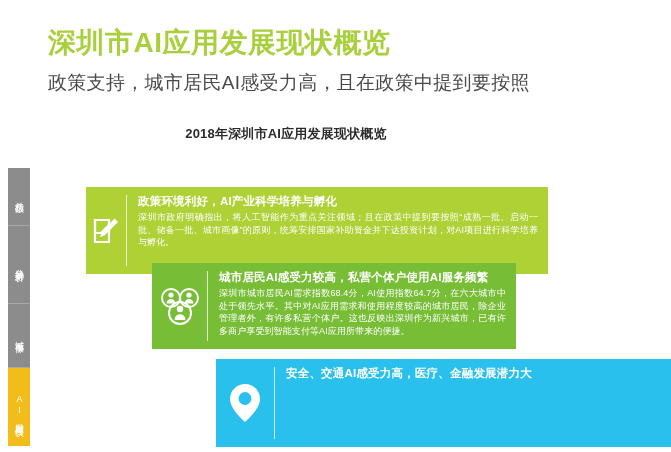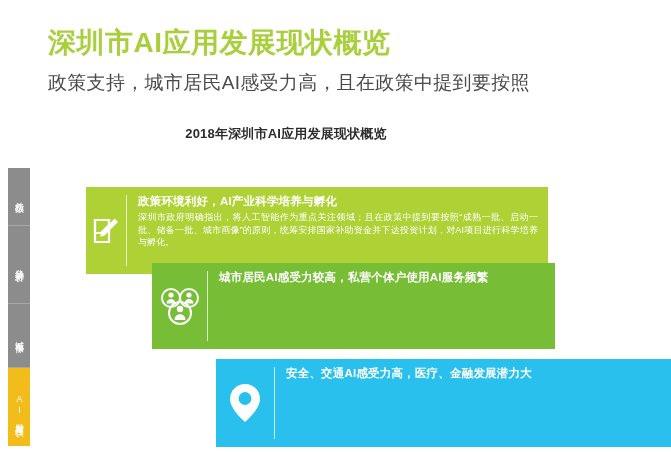--- a/index.html
+++ b/index.html
@@ -136,21 +136,21 @@
 
   
   #card-policy {
     left: 86px;  top: 167px;  width: 462px; height: 87px;
     background: #aed136;
     margin-top: 20px;
   }
   #card-policy .card-icon { width: 40px; }
 
   #card-residents {
-    left: 152px; top: 263px; width: 403px; height: 86px;
+    left: 152px; top: 263px; width: 364px; height: 86px;
     background: #78bd36;
   }
   #card-residents .card-icon { width: 55px; }
 
   #card-scenarios {
     left: 216px; top: 359px; width: 473px; height: 88px;
     background: #29c0ee;
   }
   #card-scenarios .card-icon { width: 58px; }
 
@@ -206,20 +206,21 @@
           <path d="M26.6 17.5 c0-3 2-4.6 4.4-4.6 s4.4 1.6 4.4 4.6 z"></path>
           <circle cx="22" cy="23" r="3.2"></circle>
           <path d="M16.6 34 c0-3.7 2.4-5.8 5.4-5.8 s5.4 2.1 5.4 5.8 z"></path>
         </g>
       </svg>
     </span>
   </div>
   <div class="card-divider"></div>
   <div class="card-body">
     <div class="card-title">城市居民AI感受力较高，私营个体户使用AI服务频繁</div>
+    <div class="card-text">深圳市城市居民AI需求指数68.4分，AI使用指数64.7分，在六大城市中处于领先水平。其中对AI应用需求和使用程度较高的城市居民，除企业管理者外，有许多私营个体户。这也反映出深圳作为新兴城市，已有许多商户享受到智能支付等AI应用所带来的便捷。</div>
   </div>
 </div>
 
 <div id="card-scenarios" class="card">
   <div class="card-icon">
     <span>
       <svg width="36" height="44" viewBox="0 0 36 44" aria-hidden="true">
         <path d="M18 3 C9.7 3 3 9.7 3 18 c0 10.5 15 23 15 23 s15-12.5 15-23 C33 9.7 26.3 3 18 3 Z" fill="#ffffff"></path>
         <circle cx="18" cy="17.5" r="6.4" fill="#29c0ee"></circle>
       </svg>

